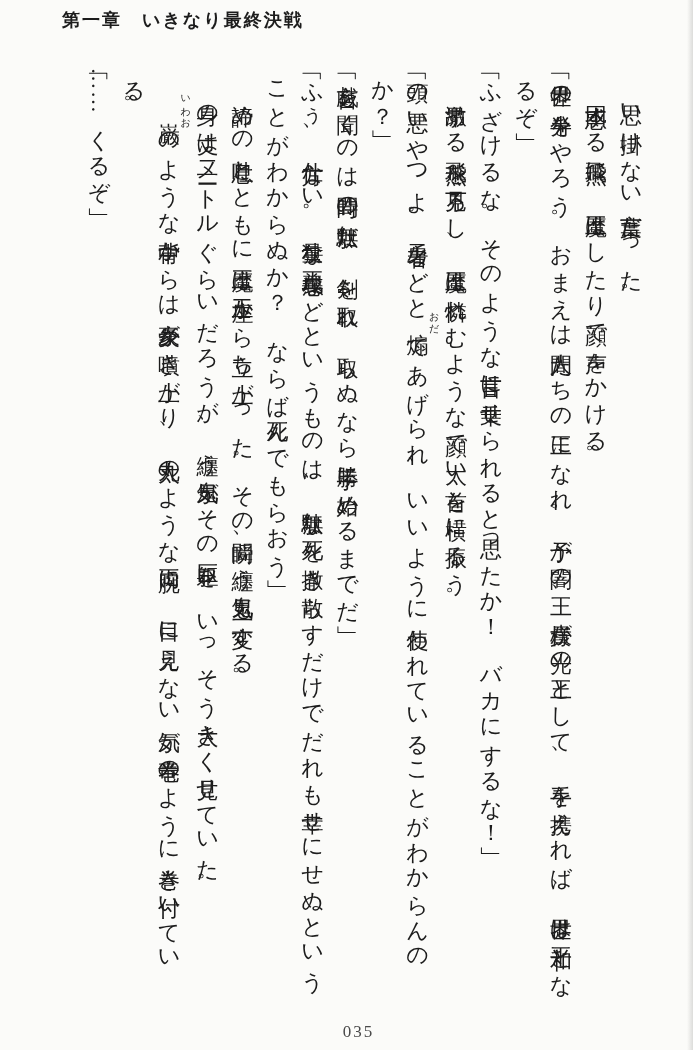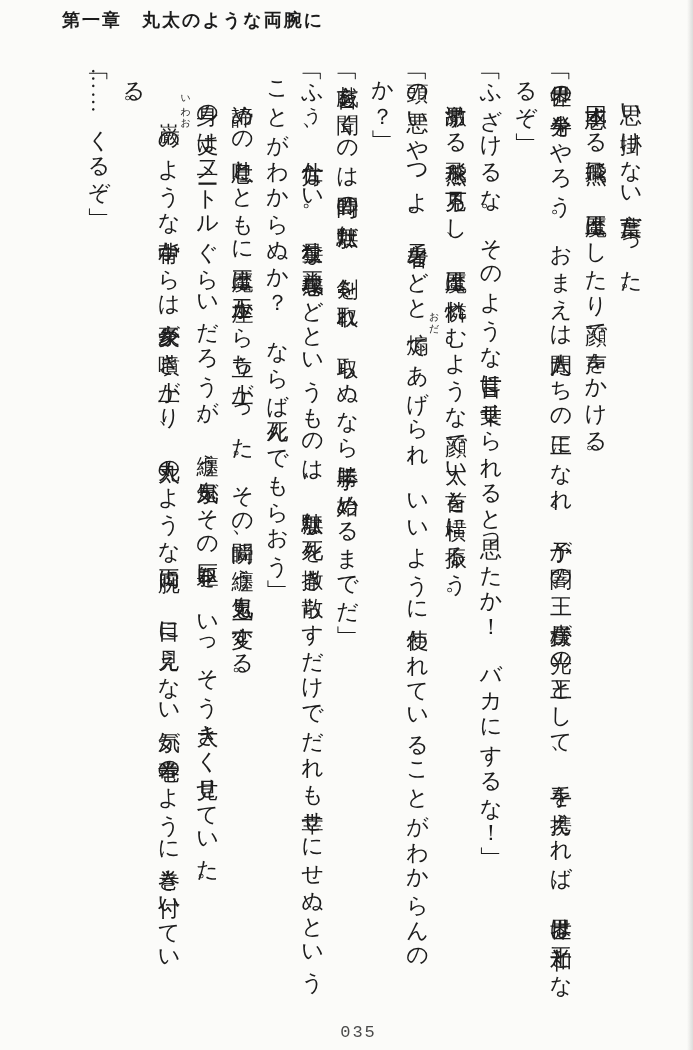--- a/index.html
+++ b/index.html
@@ -52,32 +52,32 @@
     font-size: 10px;
     letter-spacing: 0;
     font-family: "Liberation Serif", "DejaVu Serif", serif;
   }
   .page-number {
     position: absolute;
     bottom: 8px;
     left: 24px;
     right: 0;
     text-align: center;
-    font-family: Liberation Mono, monospace;
+    font-family: Liberation Serif, serif;
     font-size: 17px;
     color: #4a4a4a;
     letter-spacing: 2px;
   }
 </style>
 </head>
 <body>
 
 <div class="page">
 
-  <h1 class="chapter-heading">第一章　丸太のような両腕に</h1>
+  <h1 class="chapter-heading">第一章　いきなり最終決戦</h1>
 
   <main class="body-text">
 
     <p class="narration">思い掛けない言葉だった。</p>
 
     <p class="narration">困惑する飛燕に、魔王はしたり顔で声をかける。</p>
 
     <p class="dialogue">「世界の半分をやろう。おまえは人間たちの王になれ。予が闇の王、貴様が光の王として、手を携えれば、世界は平和となるぞ」</p>
 
     <p class="dialogue">「ふざけるな。そのような甘言に乗せられると思ったか！　バカにするな！」</p>

